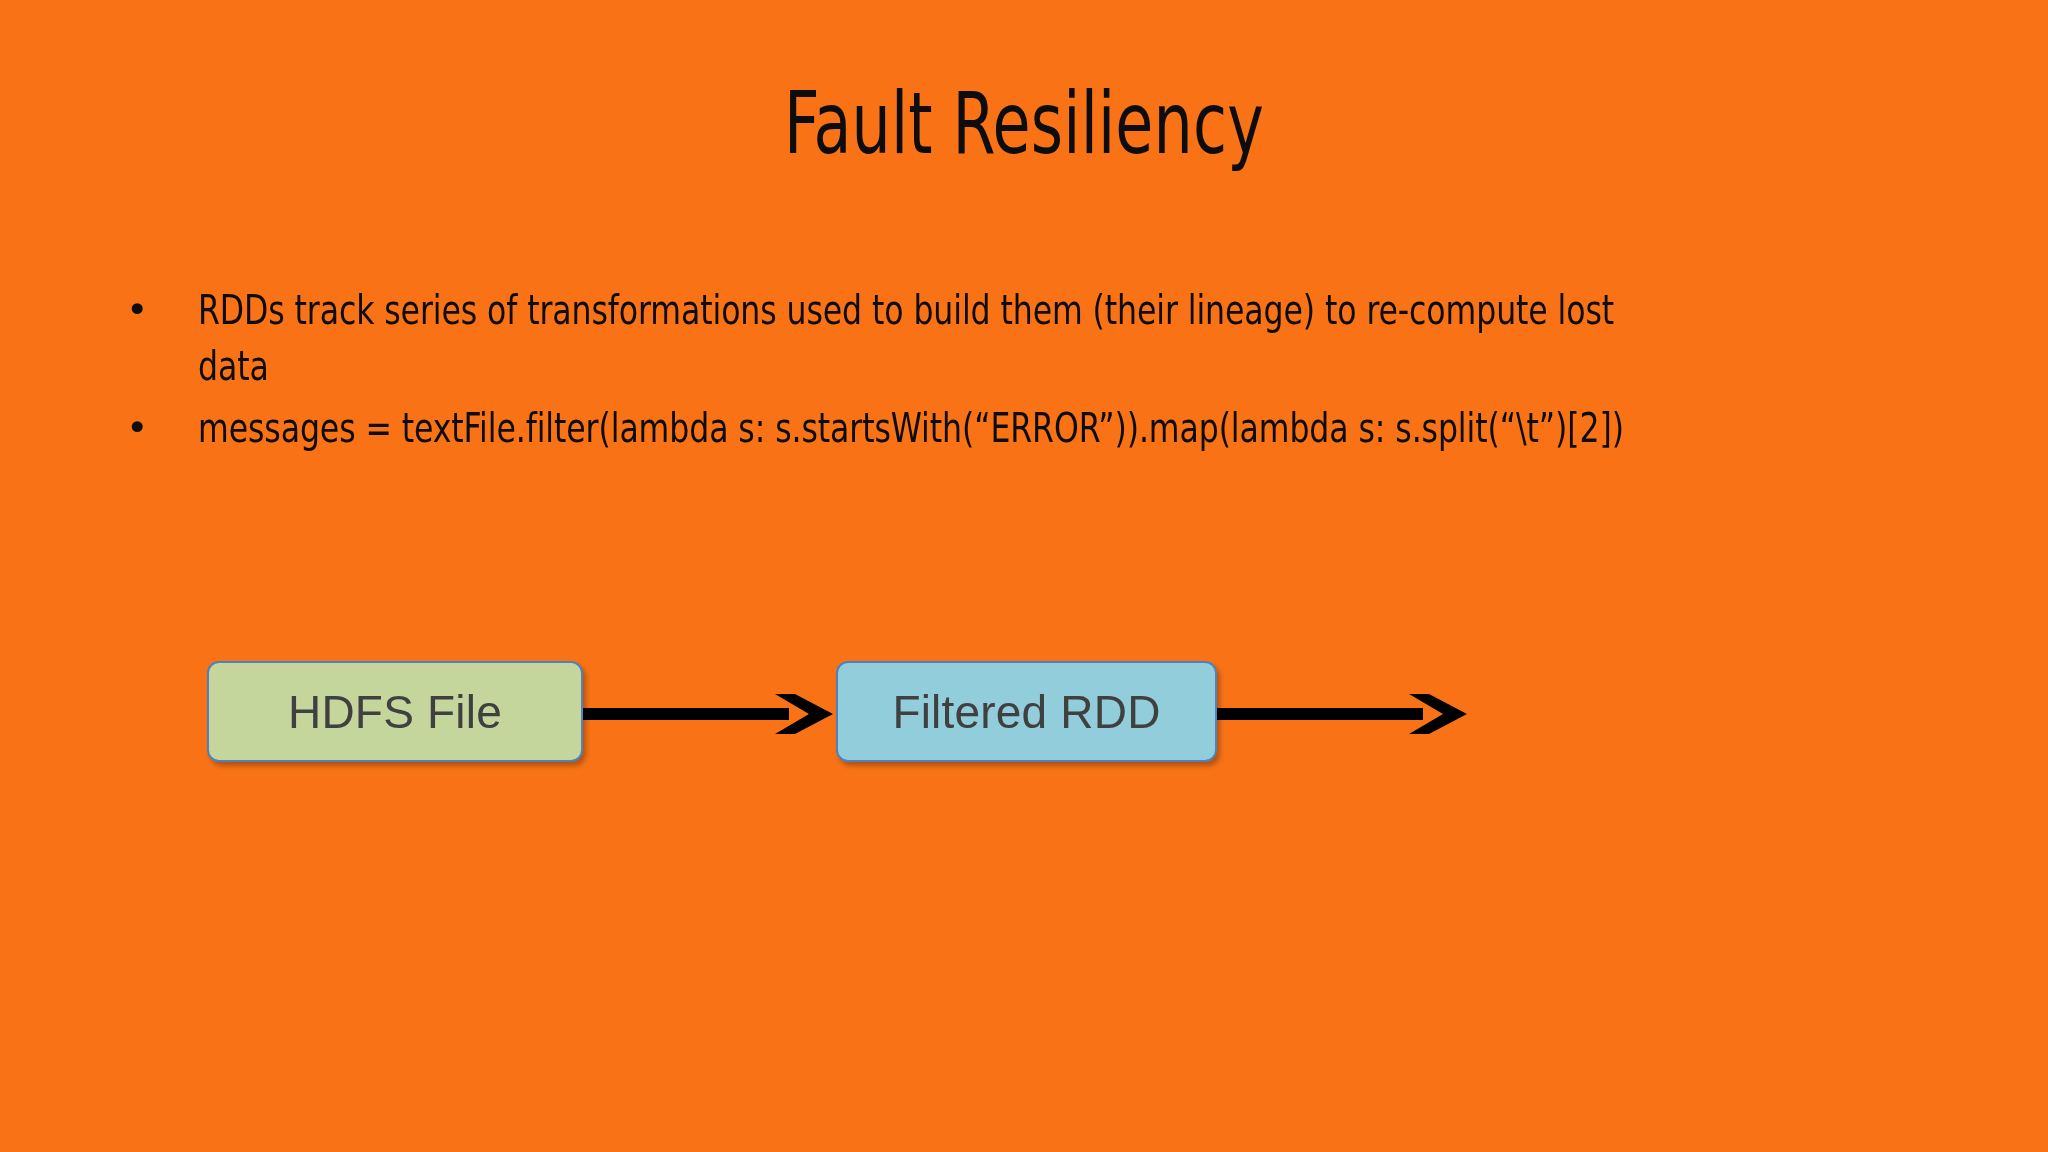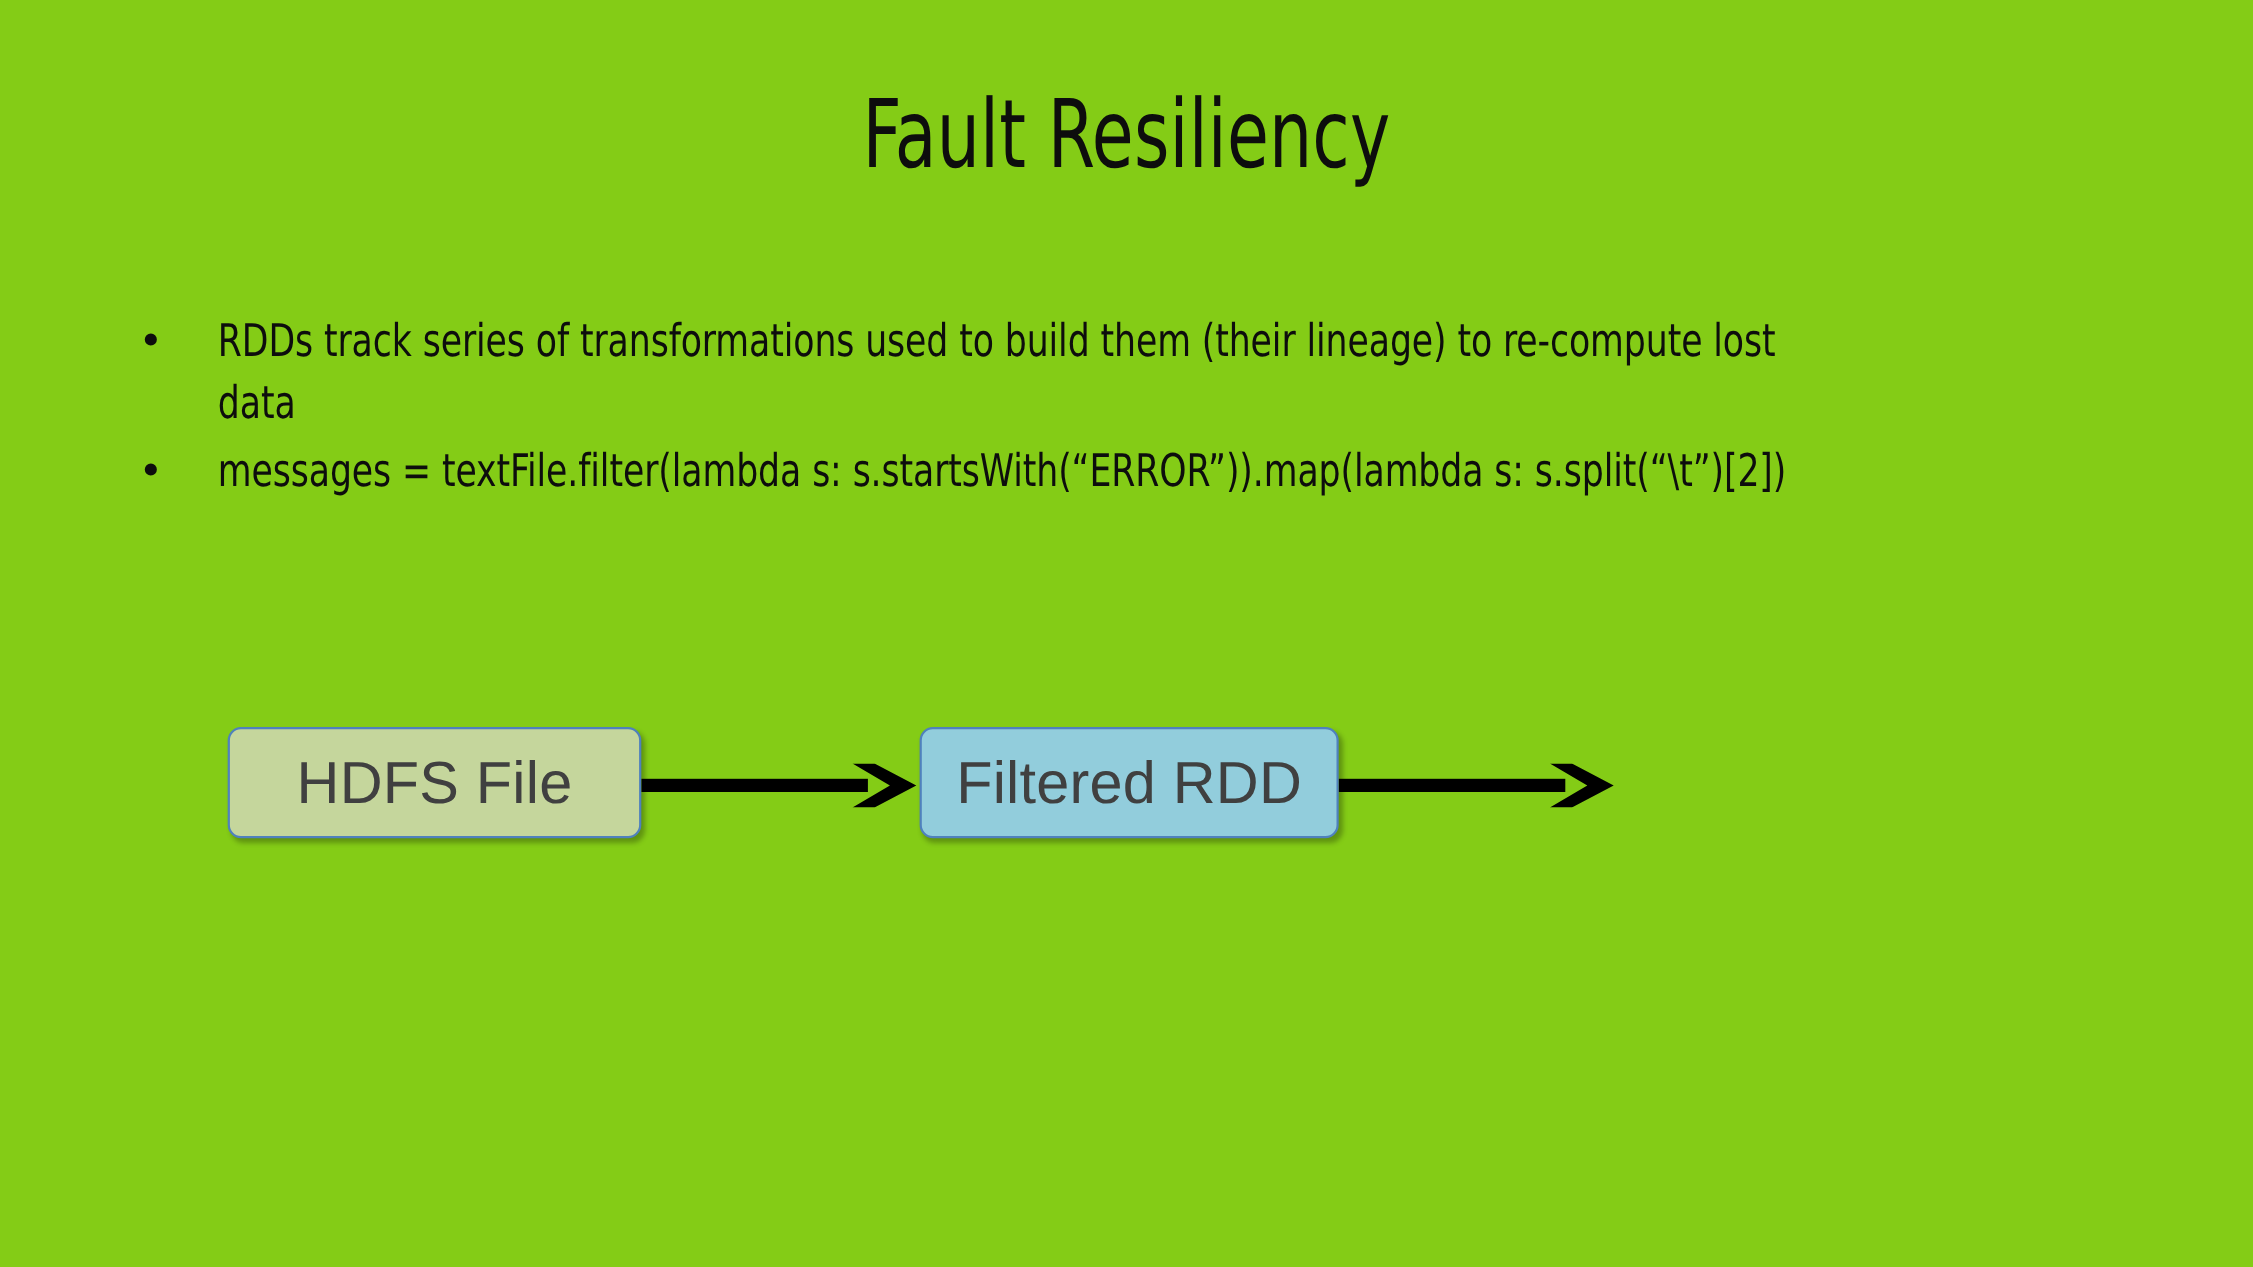--- a/index.html
+++ b/index.html
@@ -12,21 +12,21 @@
     height: 1152px;
     position: relative;
     overflow: hidden;
     font-family: "Liberation Sans", sans-serif;
     -webkit-font-smoothing: antialiased;
   }
 
   .slide {
     position: absolute;
     inset: 0;
-    background: #84cc16;
+    background: #f97316;
   }
 
   
   .slide-title {
     position: absolute;
     left: 0;
     right: 0;
     top: 78px;
     text-align: center;
     font-family: "DejaVu Sans", sans-serif;
@@ -93,21 +93,21 @@
     border: 2px solid #4f81bd;
     border-radius: 12px;
     display: flex;
     align-items: center;
     justify-content: center;
     box-shadow: 3px 4px 5px rgba(0,0,0,0.28);
     pointer-events: auto;
   }
   .node-label {
     font-family: "Liberation Sans", sans-serif;
-    font-size: 54px;
+    font-size: 46px;
     font-weight: 400;
     color: #404040;
     letter-spacing: 0.2px;
     white-space: nowrap;
   }
 
   #node-hdfs  { left: 207px;  top: 661px; width: 376px; height: 101px; }
   #node-filtered { left: 836px;  top: 661px; width: 381px; height: 101px; }
   #node-mapped { left: 1470px; top: 661px; width: 378px; height: 101px; }
 

